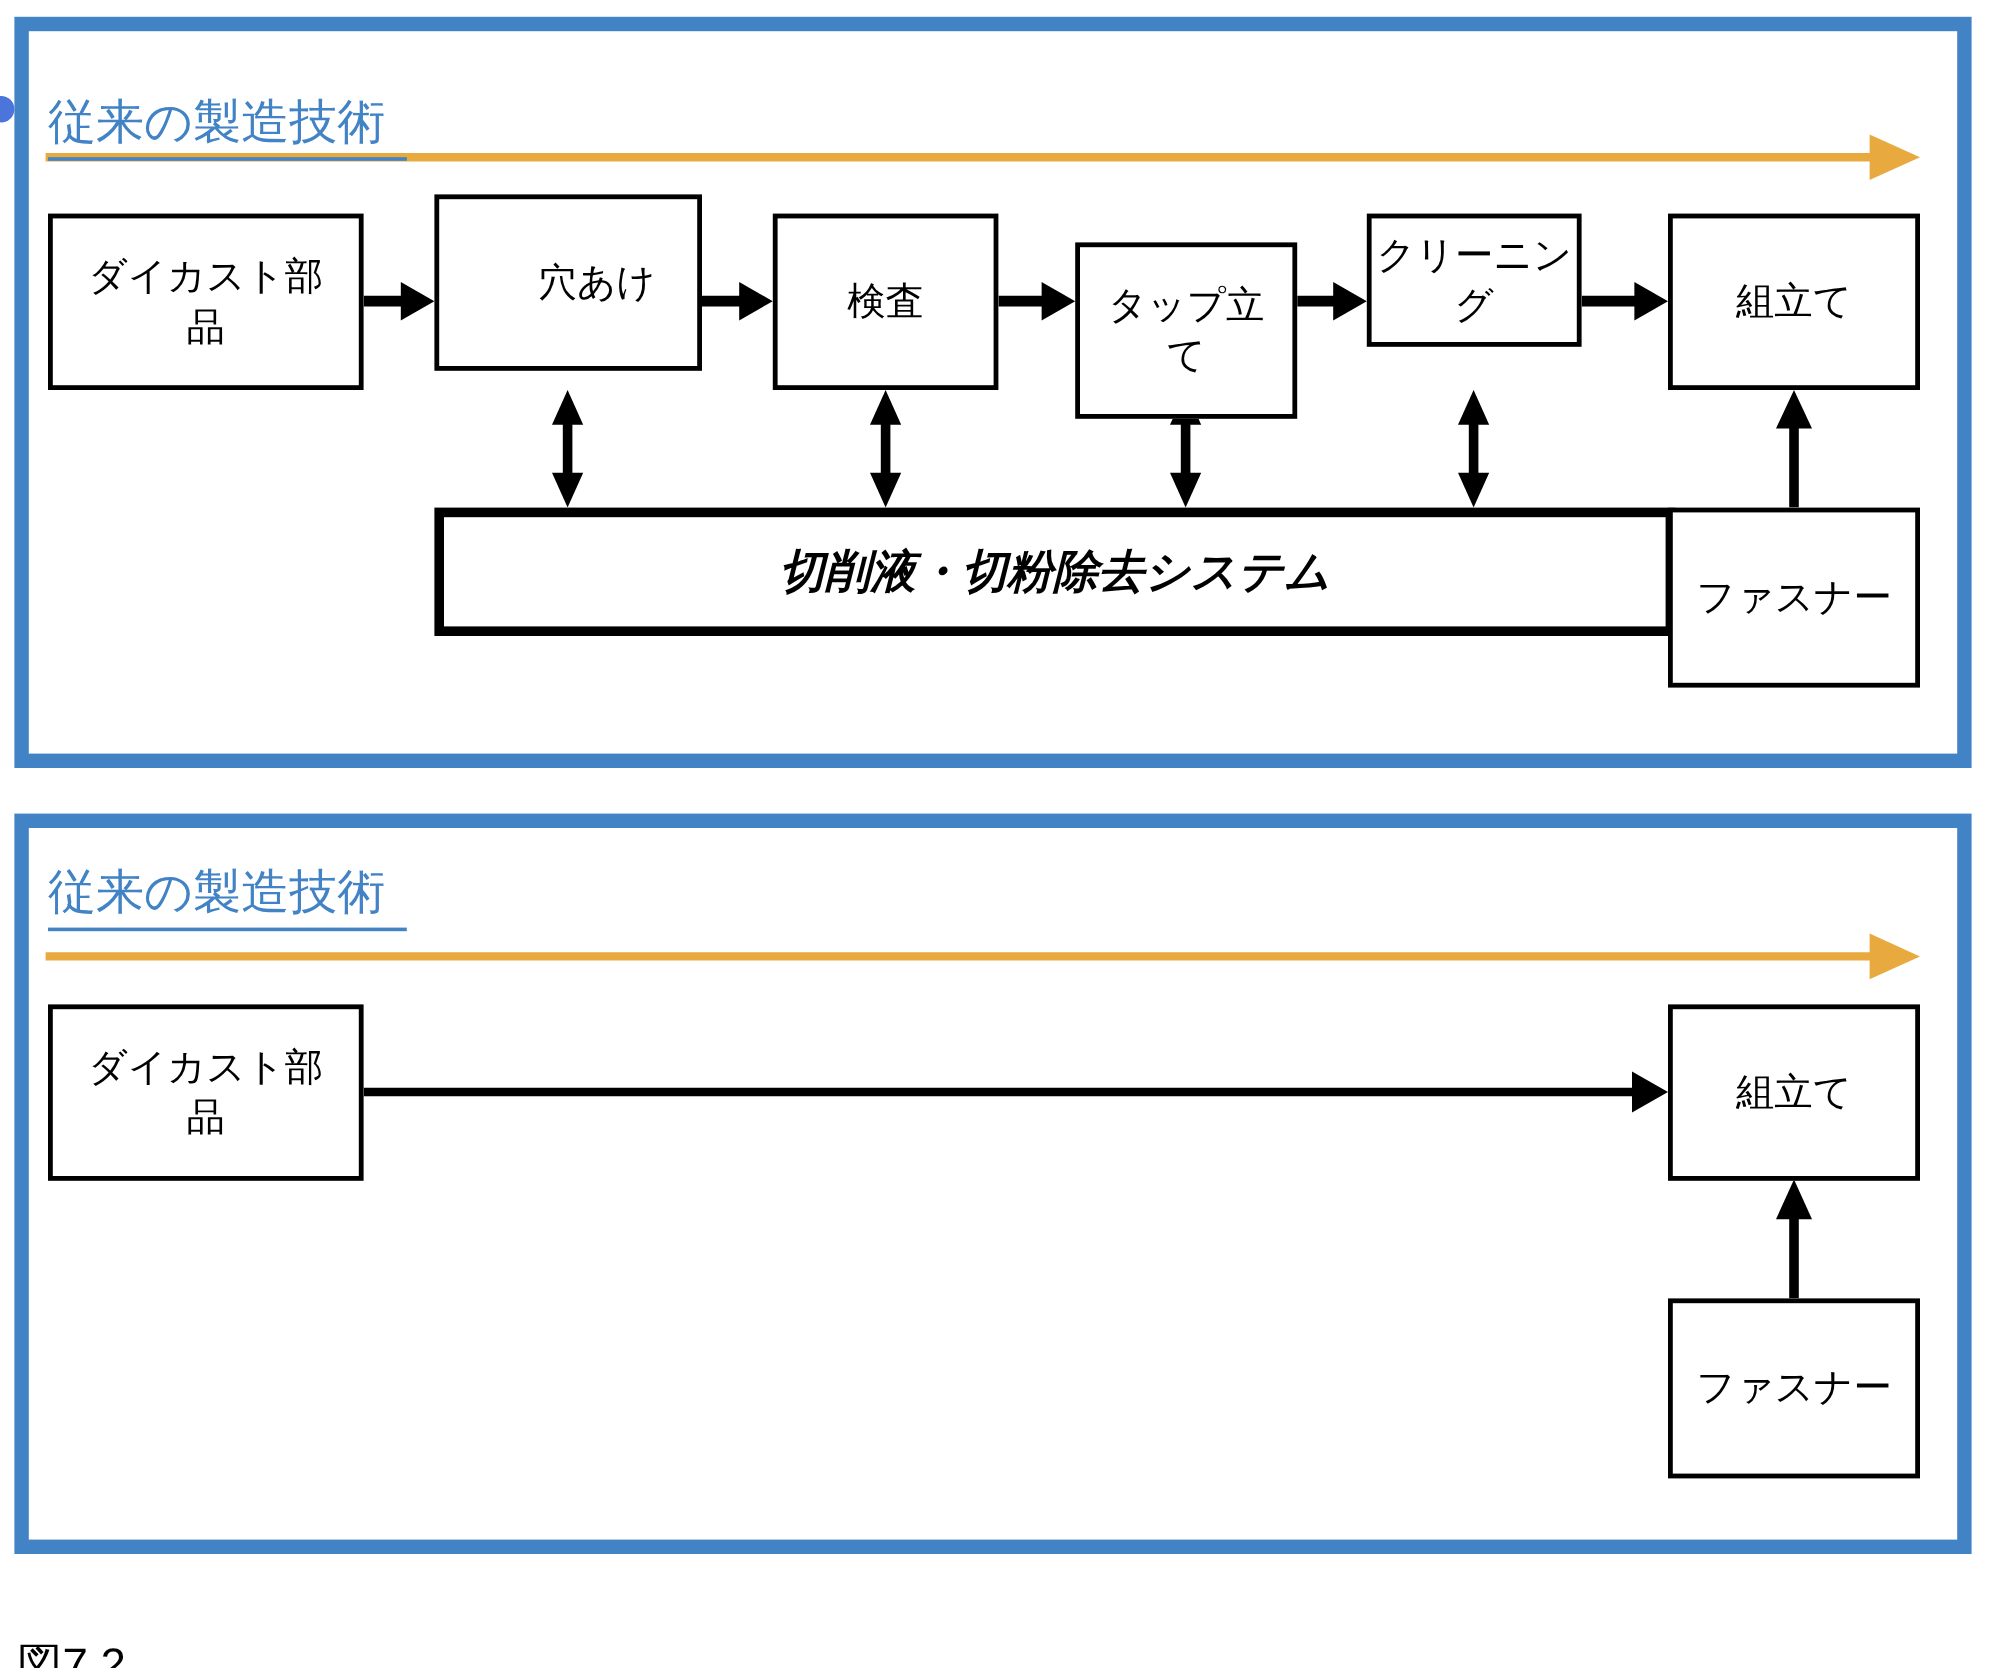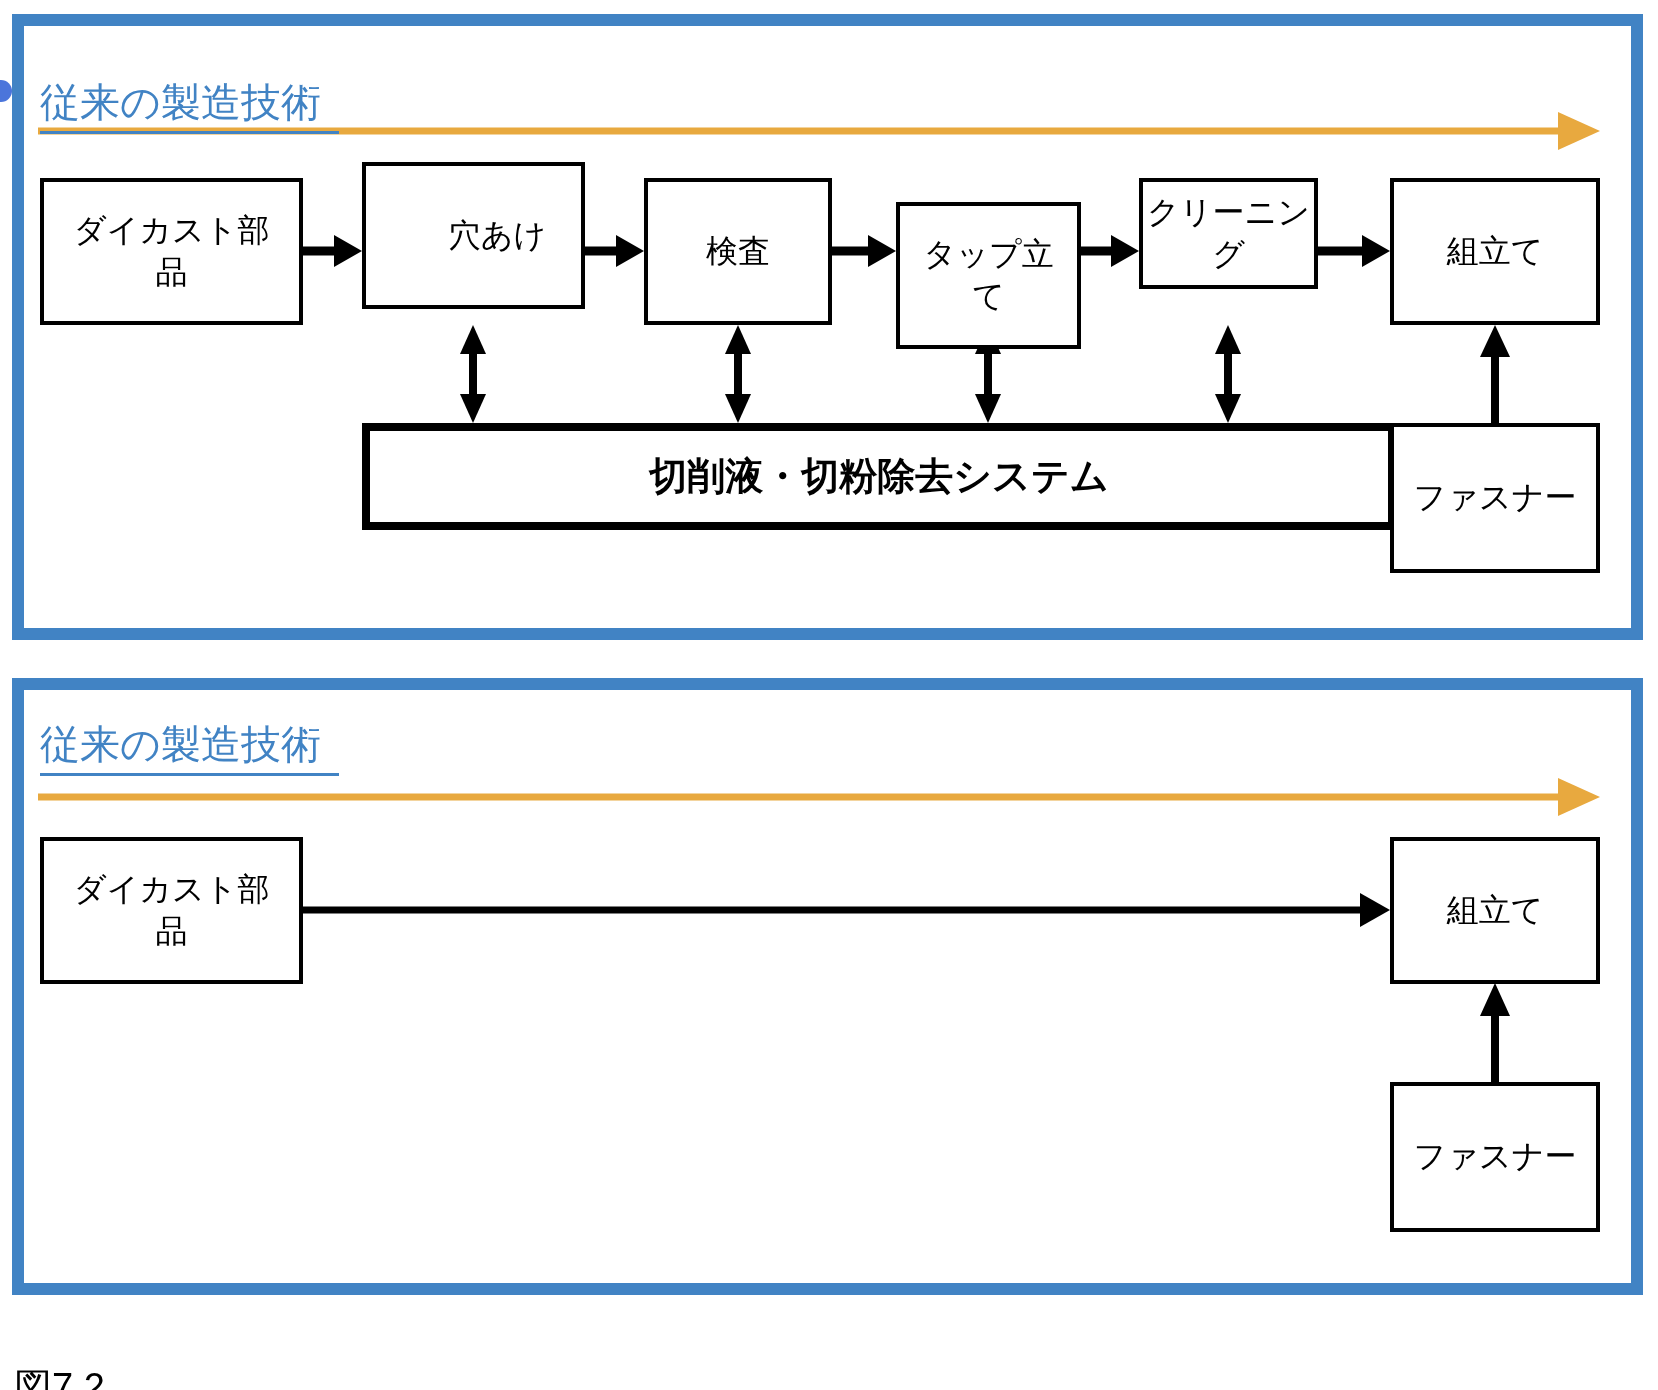--- a/index.html
+++ b/index.html
@@ -65,21 +65,21 @@
     font-size:38px;
     font-weight:bold;
   }
   
   #box-diecast-1 {left:40px;  top:178px; width:263px; height:147px; padding:0 20px;}
   #box-drill     {left:362px; top:162px; width:223px; height:147px;padding-left:48px;}
   #box-inspect   {left:644px; top:178px; width:188px; height:147px;}
   #box-tap       {left:896px; top:178px; width:185px; height:147px; padding:0 12px;margin-top:24px;}
   #box-clean     {left:1139px;top:178px; width:179px; height:111px; padding:0 0;}
   #box-assy-1    {left:1390px;top:178px; width:210px; height:147px;}
-  #box-system    {left:362px; top:423px; width:1034px; height:107px;}
+  #box-system    {left:362px; top:423px; width:1034px; height:107px;font-style:italic;}
   #box-fast-1    {left:1390px;top:423px; width:210px; height:150px;}
   
   #box-diecast-2 {left:40px;  top:837px; width:263px; height:147px; padding:0 20px;}
   #box-assy-2    {left:1390px;top:837px; width:210px; height:147px;}
   #box-fast-2    {left:1390px;top:1082px;width:210px; height:150px;}
   .overlay{
     position:absolute;
     left:0;top:0;
     z-index:1;
   }

